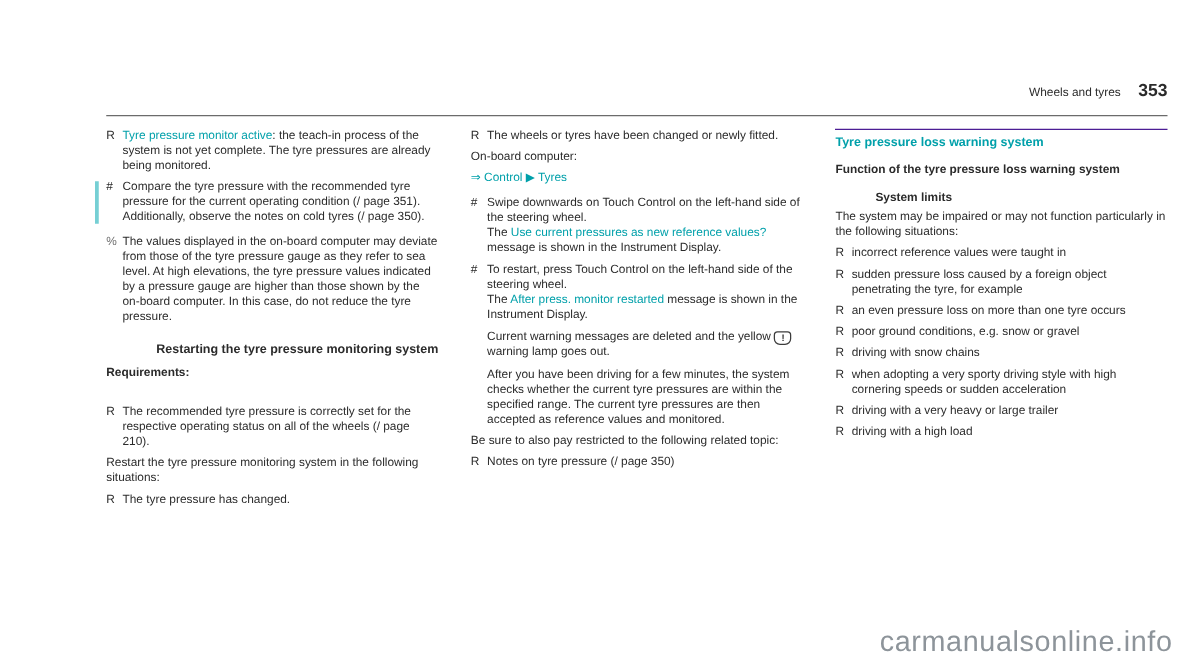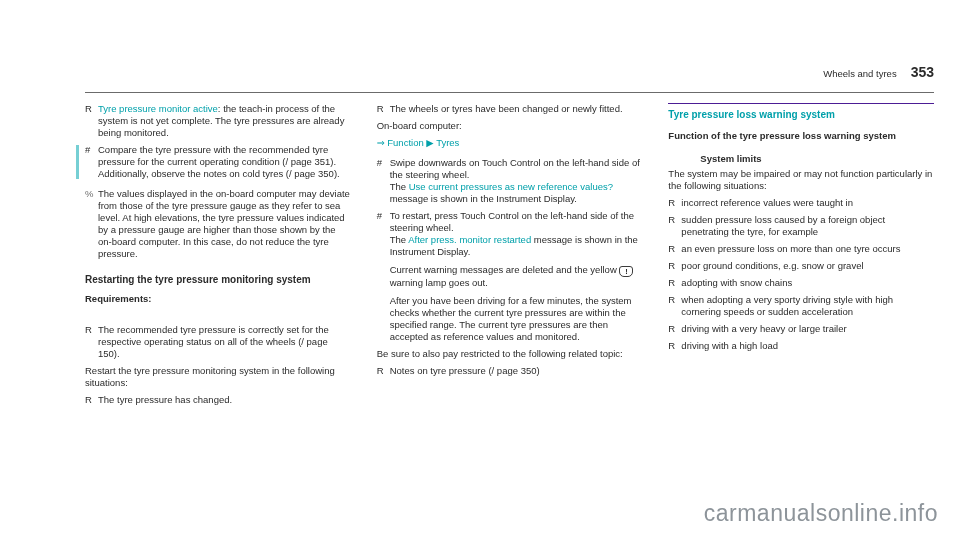--- a/index.html
+++ b/index.html
@@ -28,21 +28,21 @@
   .note { margin-top: 8px; }
   .note .marker { color: #6e6e6e; }
 
   .changed::before {
     content: ""; position: absolute; left: -9px; top: 1px; bottom: 1px;
     width: 3px; background: #76cfd4;
   }
 
   .teal { color: #00a0aa; }
   .para { margin-bottom: 5px; }
-  .h-main { font-weight: bold; font-size: 10px; margin: 14px 0 7px; }
+  .h-main { font-weight: bold; font-size: 10px; margin: 14px 0 7px; text-align: right; }
   .req { font-weight: bold; margin-bottom: 19px; }
   .menu-line { margin: 1px 0 8px; }
   .ln { display: block; }
   .txt .sub { margin-top: 6px; }
 
   .section-head {
     border-top: 1px solid #4c1d95; padding-top: 5px;
     color: #00a0aa; font-weight: bold; font-size: 10px; margin-bottom: 9px;
   }
   .subhead { font-weight: bold; margin: 0 0 3px; }
@@ -88,21 +88,21 @@
         <span class="marker">%</span>
         <span class="txt">The values displayed in the on-board computer may deviate from those of the tyre pressure gauge as they refer to sea level. At high elevations, the tyre pressure values indicated by a pressure gauge are higher than those shown by the on-board computer. In this case, do not reduce the tyre pressure.</span>
       </div>
 
       <div class="h-main">Restarting the tyre pressure monitoring system</div>
 
       <div class="req">Requirements:</div>
 
       <div class="item">
         <span class="marker">R</span>
-        <span class="txt">The recommended tyre pressure is correctly set for the respective operating status on all of the wheels (/ page 150).</span>
+        <span class="txt">The recommended tyre pressure is correctly set for the respective operating status on all of the wheels (/ page 210).</span>
       </div>
 
       <div class="para">Restart the tyre pressure monitoring system in the following situations:</div>
 
       <div class="item">
         <span class="marker">R</span>
         <span class="txt">The tyre pressure has changed.</span>
       </div>
 
     </div>
@@ -111,21 +111,21 @@
 
       <div class="item">
         <span class="marker">R</span>
         <span class="txt">The wheels or tyres have been changed or newly fitted.</span>
       </div>
 
       <div class="para">On-board computer:</div>
 
       <div class="menu-line">
         <span class="teal">⇒</span>
-        <span class="teal">Function</span>
+        <span class="teal">Control</span>
         <span class="teal">▶</span>
         <span class="teal">Tyres</span>
       </div>
 
       <div class="item">
         <span class="marker">#</span>
         <span class="txt">
           <span class="ln">Swipe downwards on Touch Control on the left-hand side of the steering wheel.</span>
           <span>The </span><span class="teal">Use current pressures as new reference values?</span><span> message is shown in the Instrument Display.</span>
         </span>
@@ -174,21 +174,21 @@
         <span class="txt">an even pressure loss on more than one tyre occurs</span>
       </div>
 
 
       <div class="item">
         <span class="marker">R</span>
         <span class="txt">poor ground conditions, e.g. snow or gravel</span>
       </div>
       <div class="item">
         <span class="marker">R</span>
-        <span class="txt">adopting with snow chains</span>
+        <span class="txt">driving with snow chains</span>
       </div>
       <div class="item">
         <span class="marker">R</span>
         <span class="txt">when adopting a very sporty driving style with high cornering speeds or sudden acceleration</span>
       </div>
       <div class="item">
         <span class="marker">R</span>
         <span class="txt">driving with a very heavy or large trailer</span>
       </div>
       <div class="item">

